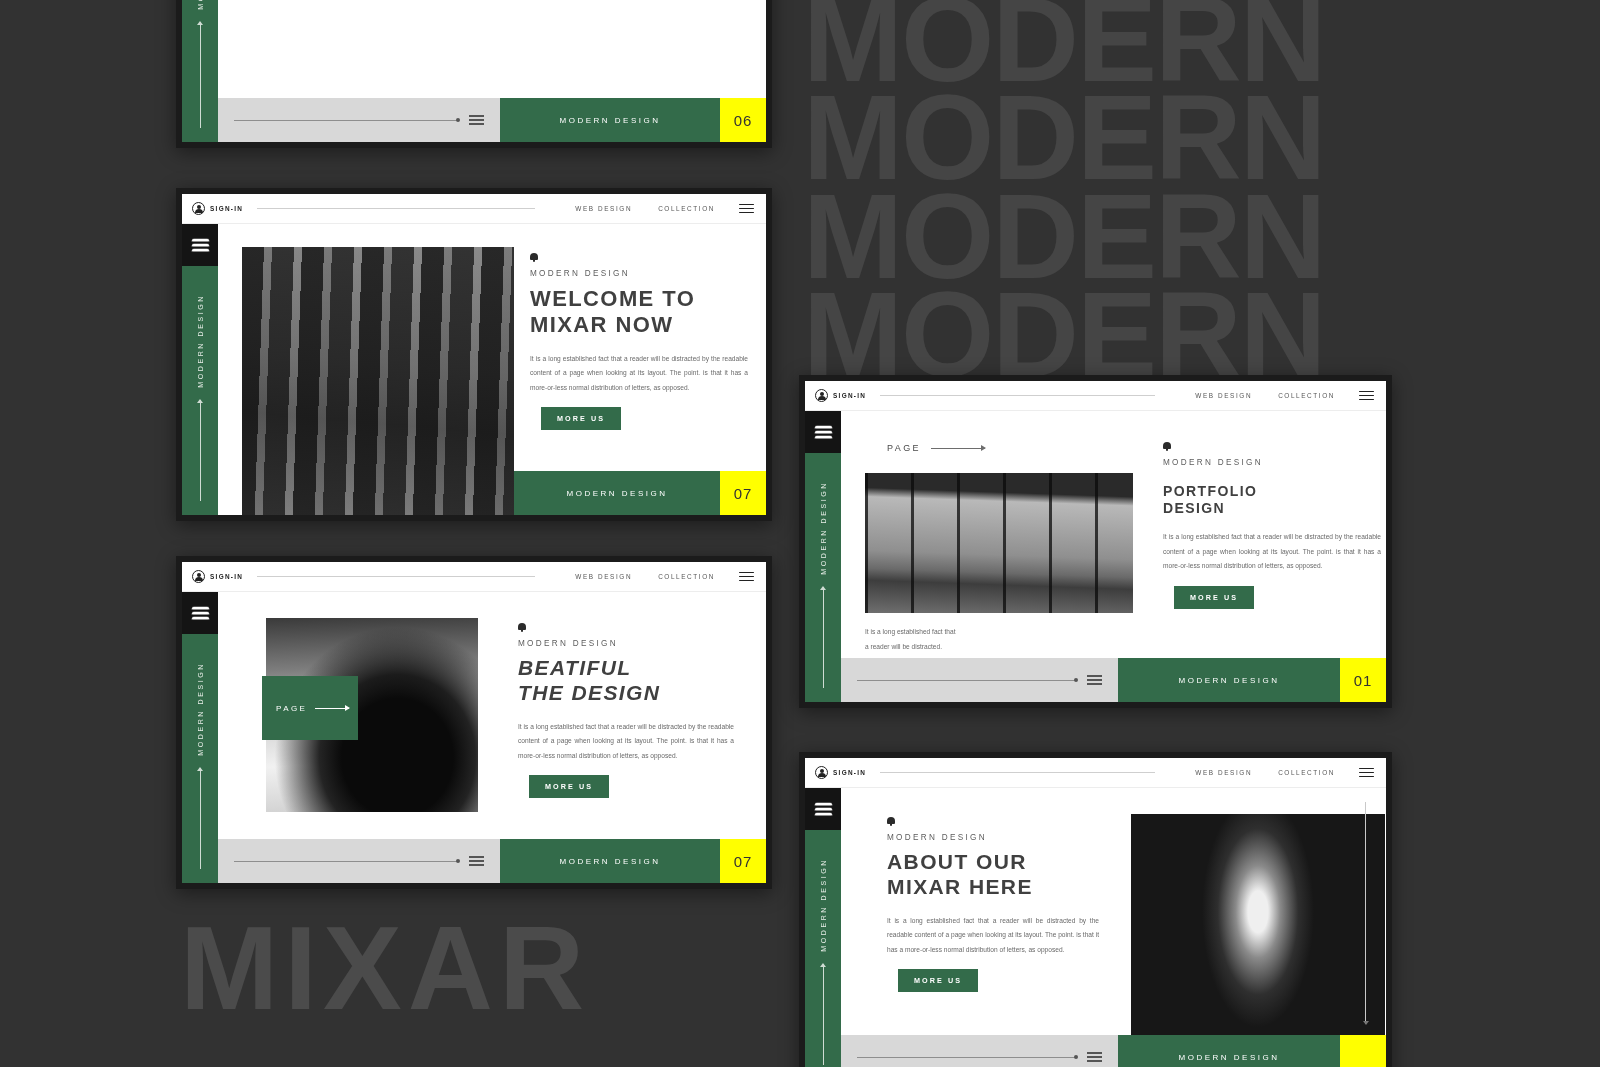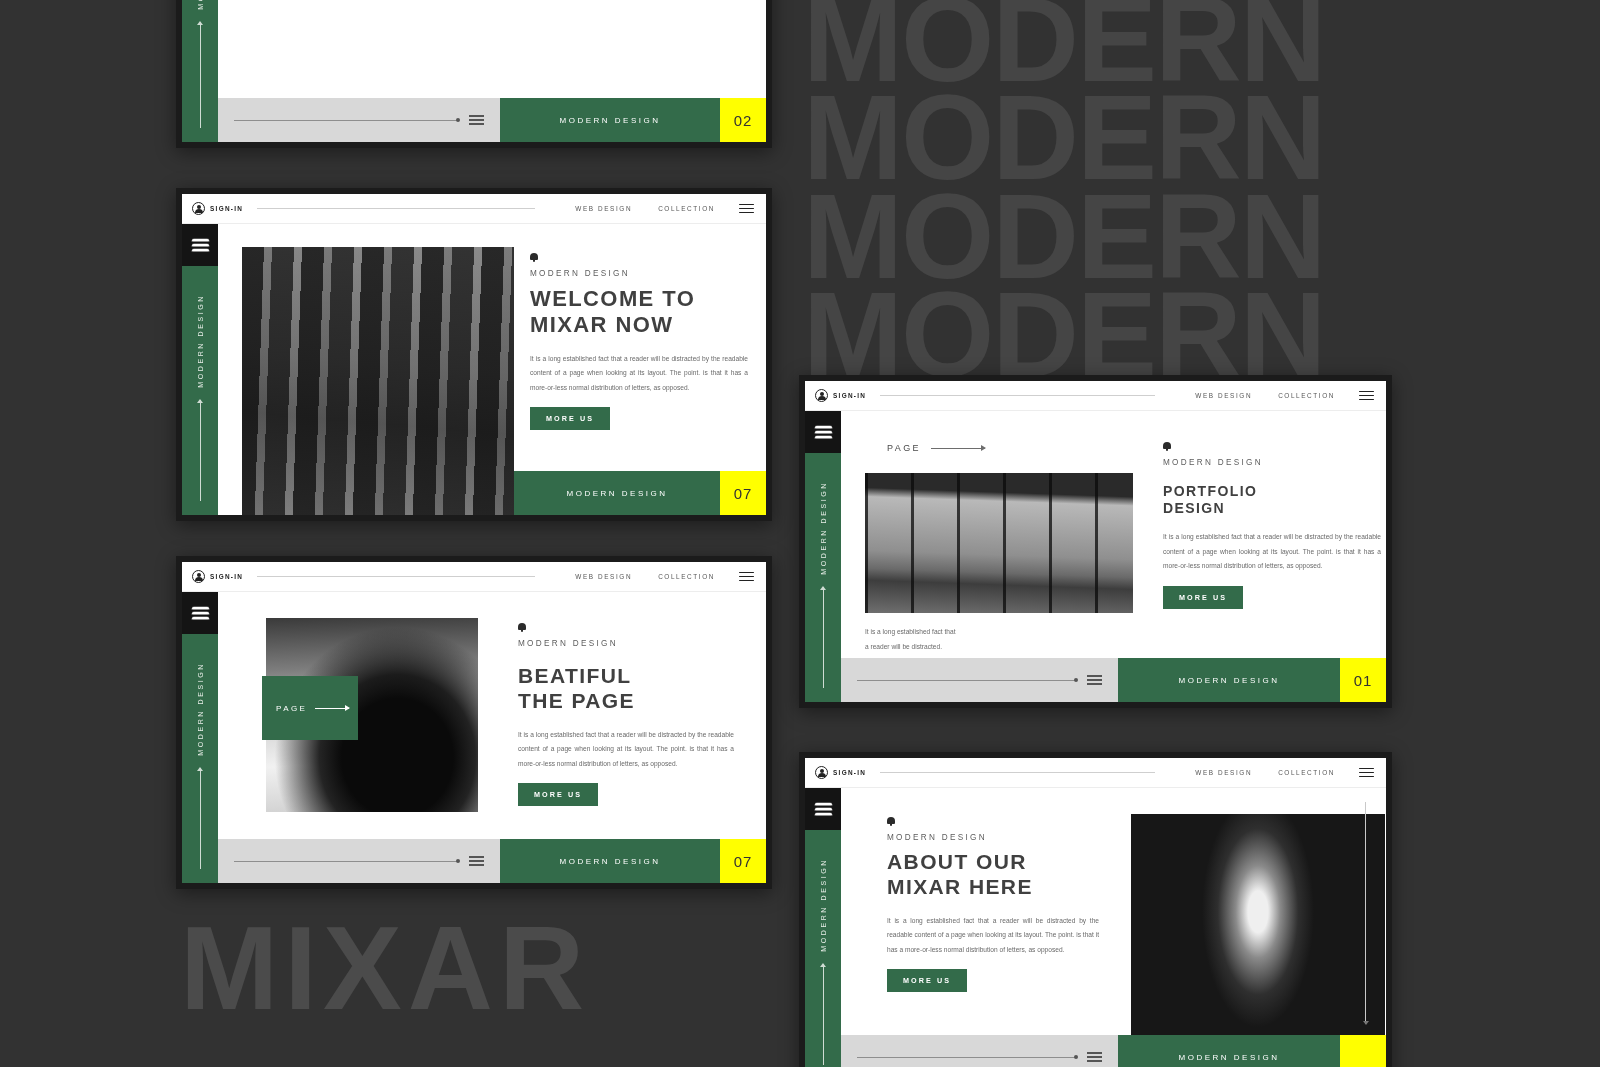--- a/index.html
+++ b/index.html
@@ -127,21 +127,21 @@
     width:8px;height:7px; background:#2b2b2b;
     border-radius:4px 4px 1px 1px;
   }
   .bell-ic:after{
     content:""; position:absolute; bottom:0; left:2.6px;
     width:2.8px;height:2.2px;border-radius:0 0 2px 2px;background:#2b2b2b;
   }
   .btn-more{
     display:inline-block; background:#336b4a; color:#fff;
     font-size:7.2px; letter-spacing:2.1px; font-weight:bold;
-    padding:7px 16px; margin-top:12px;
+    padding:7px 16px; margin-top:12px;margin-left:11px;
   }
 
   
   .footer{
     position:absolute; left:36px; right:0; bottom:0; height:44px; display:flex;
   }
   .footer-grey{
     flex:1; background:#d8d8d8; display:flex; align-items:center;
     padding:0 16px; gap:10px;
   }
@@ -248,21 +248,21 @@
     <div class="footer">
       <div class="footer-grey">
         <div class="footer-line"></div>
         <div class="footer-burger">
             <span></span>
             <span></span>
             <span></span>
           </div>
       </div>
       <div class="footer-green" style="width:220px;">MODERN DESIGN</div>
-      <div class="footer-num">02</div>
+      <div class="footer-num">06</div>
     </div>
   </div>
 </div>
 
 <div class="slide" style="left:176px; top:188px; width:596px; height:333px;">
   <div class="slide-inner">
 
     <div class="topnav">
       <div class="signin-wrap">
         <div class="avatar-ic"></div>
@@ -347,23 +347,23 @@
     <div class="photo portrait" style="position:absolute;left:84px;top:56px;width:212px;height:194px;"></div>
 
     <div class="page-badge" style="left:80px;top:114px;width:96px;height:64px;padding:0 0 0 14px;">
       <div class="pb-label">PAGE</div>
       <div class="pb-arrow"></div>
     </div>
 
     <div style="position:absolute;left:336px;top:60px;right:20px;">
       <div class="bell-ic"></div>
       <div class="eyebrow">MODERN DESIGN</div>
-      <div class="headline" style="font-size:21px;margin-top:16px;">
+      <div class="headline" style="font-size:21px;margin-top:8px;font-style:italic;">
         <div>BEATIFUL</div>
-        <div>THE PAGE</div>
+        <div>THE DESIGN</div>
       </div>
       <div class="body-txt" style="margin-top:14px;width:216px;">It is a long established fact that a reader will be distracted by the readable content of a page when looking at its layout. The point. is that it has a more-or-less normal distribution of letters, as opposed.</div>
       <div class="btn-more">MORE US</div>
     </div>
 
     <div class="footer">
       <div class="footer-grey">
         <div class="footer-line"></div>
         <div class="footer-burger">
             <span></span>

